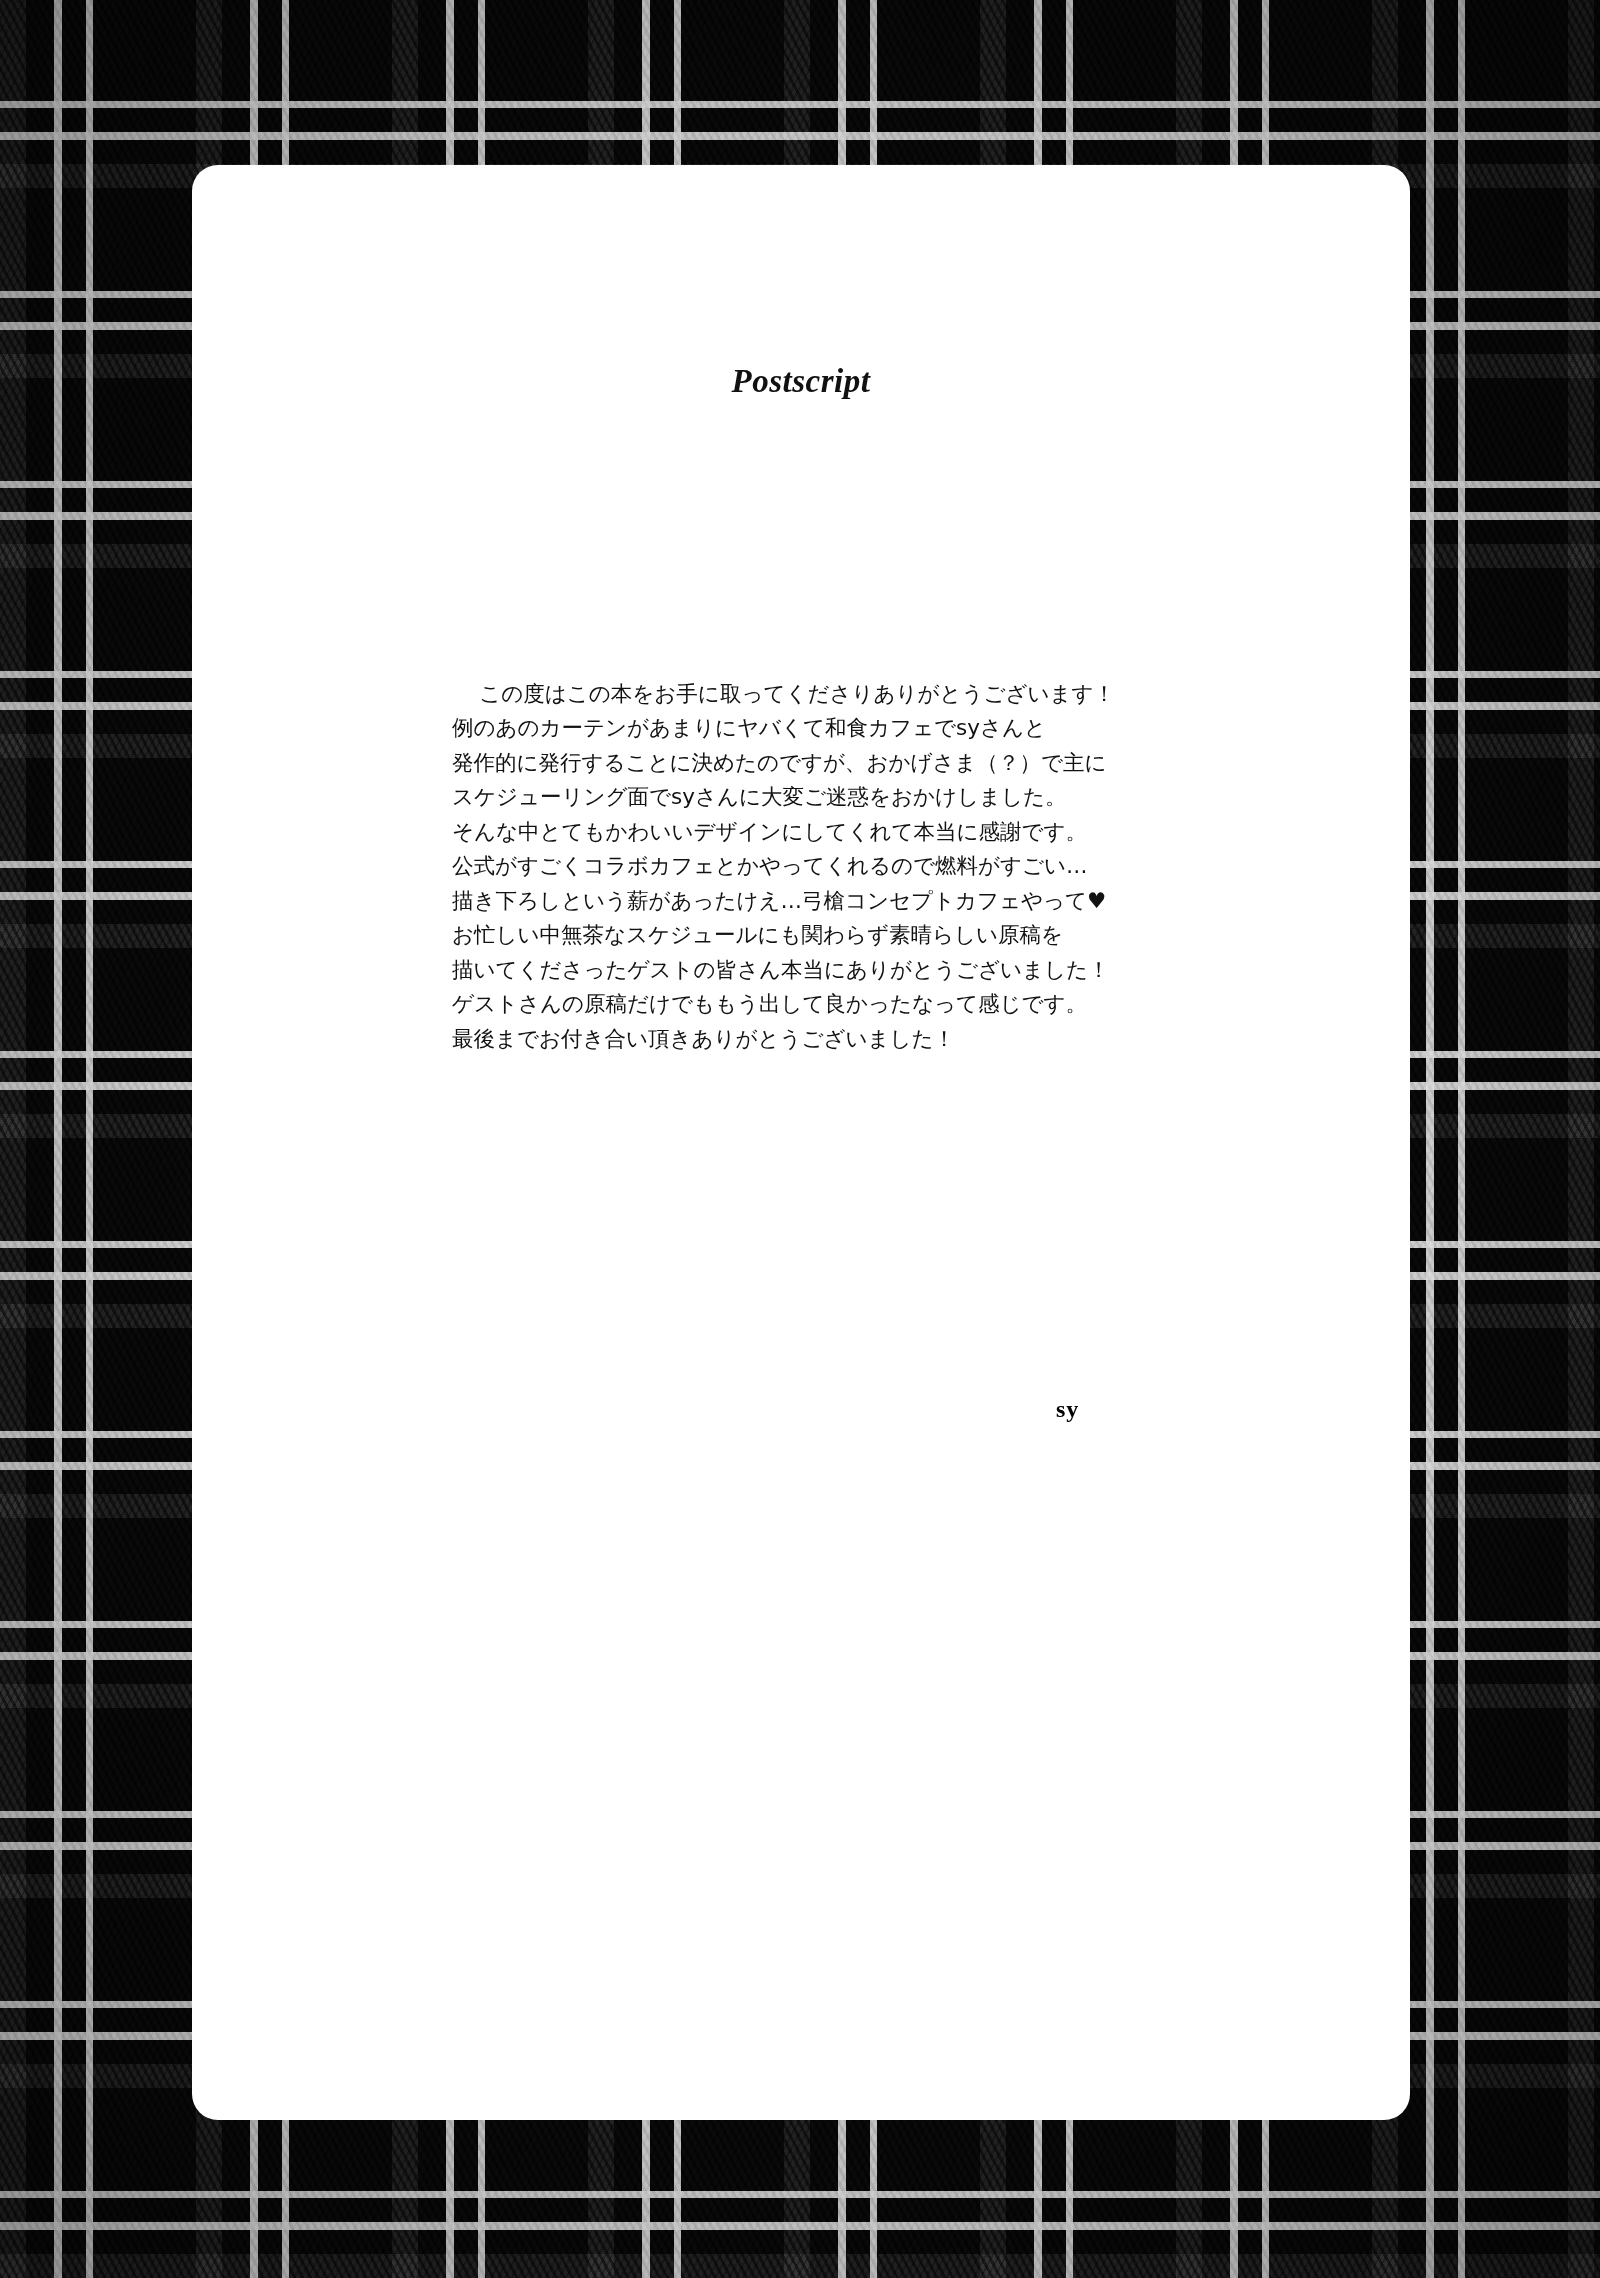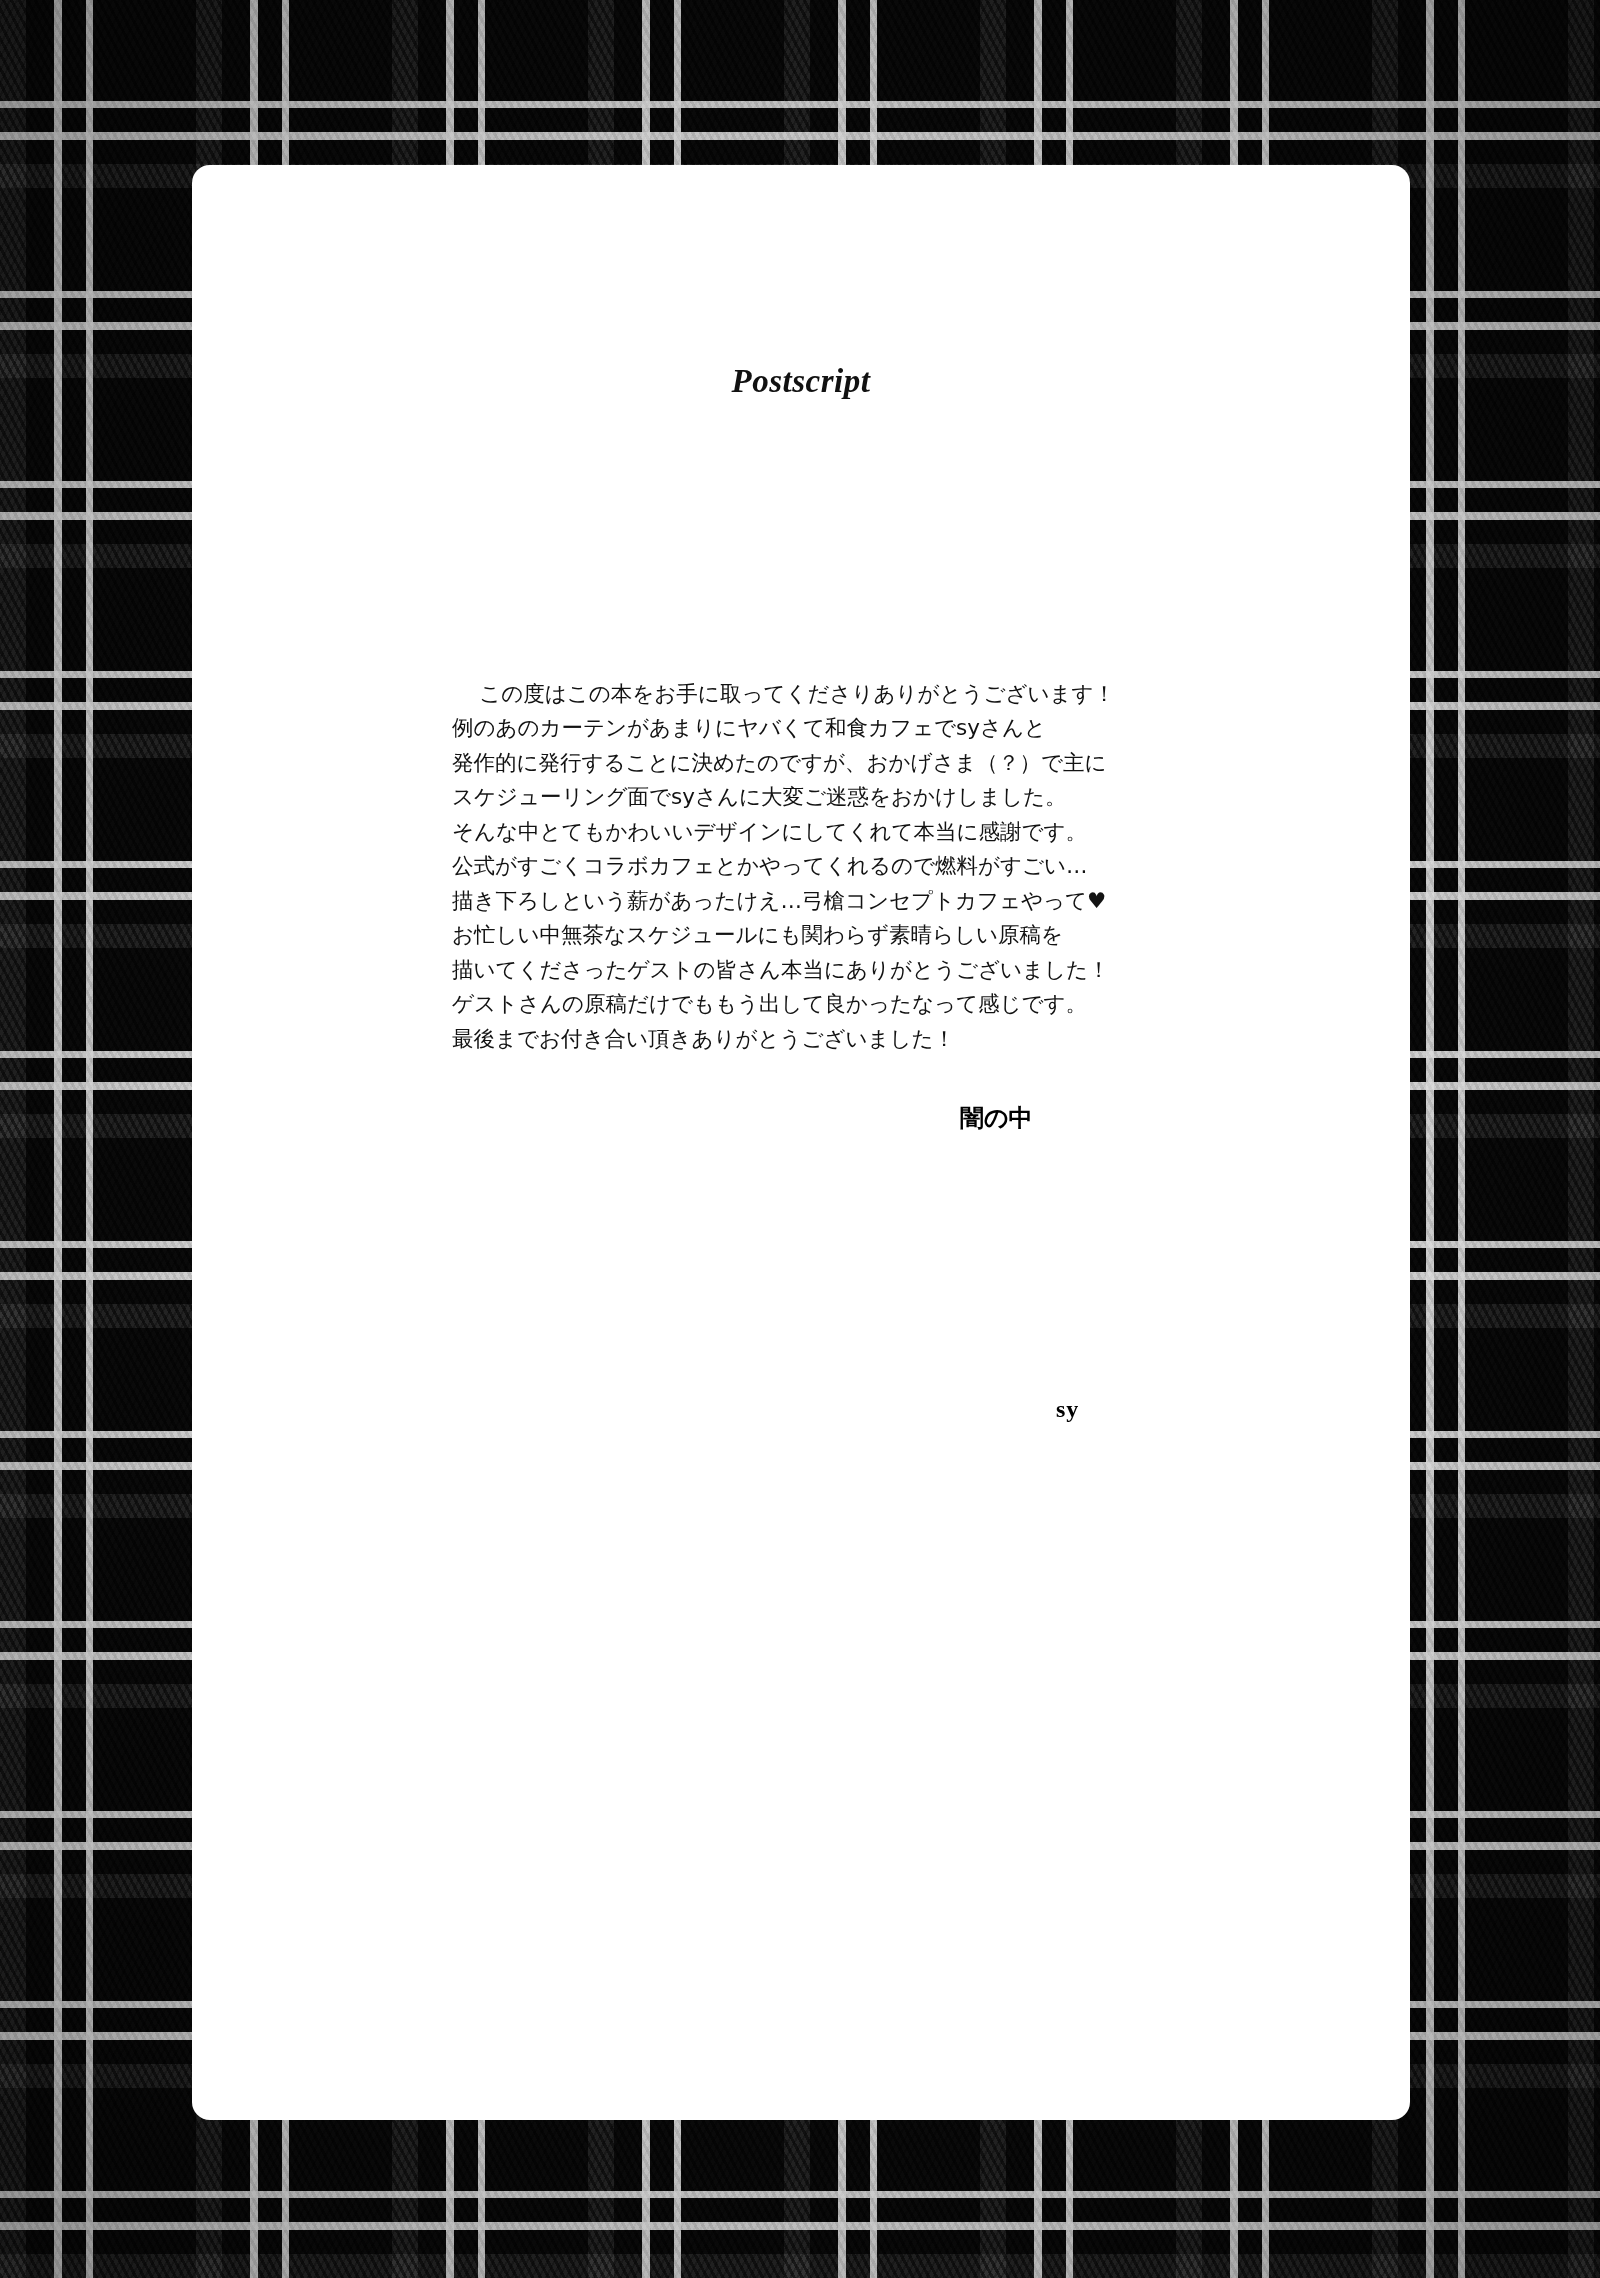--- a/index.html
+++ b/index.html
@@ -85,21 +85,21 @@
   }
 
   
   #page-card {
     position: absolute;
     left: 192px;
     top: 165px;
     width: 1218px;
     height: 1955px;
     background: #ffffff;
-    border-radius: 18px;
+    border-radius: 26px;
     box-shadow: 0 0 0 0 rgba(0,0,0,0);
   }
 
   .page-title {
     position: absolute;
     top: 198px;
     left: 0;
     width: 100%;
     text-align: center;
     font-family: "Liberation Serif", serif;
@@ -152,20 +152,19 @@
 例のあのカーテンがあまりにヤバくて和食カフェでsyさんと
 発作的に発行することに決めたのですが、おかげさま（？）で主に
 スケジューリング面でsyさんに大変ご迷惑をおかけしました。
 そんな中とてもかわいいデザインにしてくれて本当に感謝です。
 公式がすごくコラボカフェとかやってくれるので燃料がすごい…
 描き下ろしという薪があったけえ…弓槍コンセプトカフェやって♥
 お忙しい中無茶なスケジュールにも関わらず素晴らしい原稿を
 描いてくださったゲストの皆さん本当にありがとうございました！
 ゲストさんの原稿だけでももう出して良かったなって感じです。
 最後までお付き合い頂きありがとうございました！</span>
-    <span class="sig" id="sig-yaminonaka">闇の中</span>
   </div>
 
   <div class="afterword" id="block-sy">
     <span class="sig" id="sig-sy">sy</span>
   </div>
 
 </div>
 
 </body></html>

